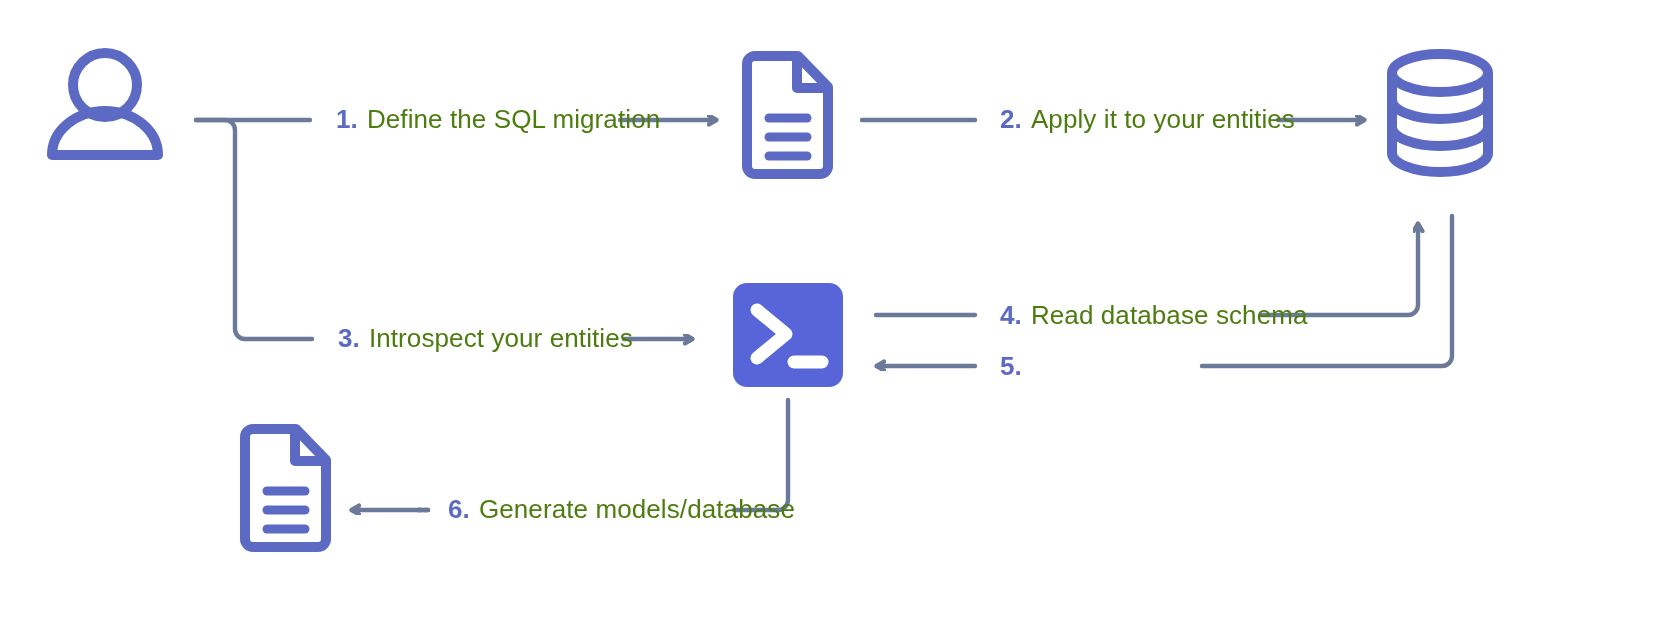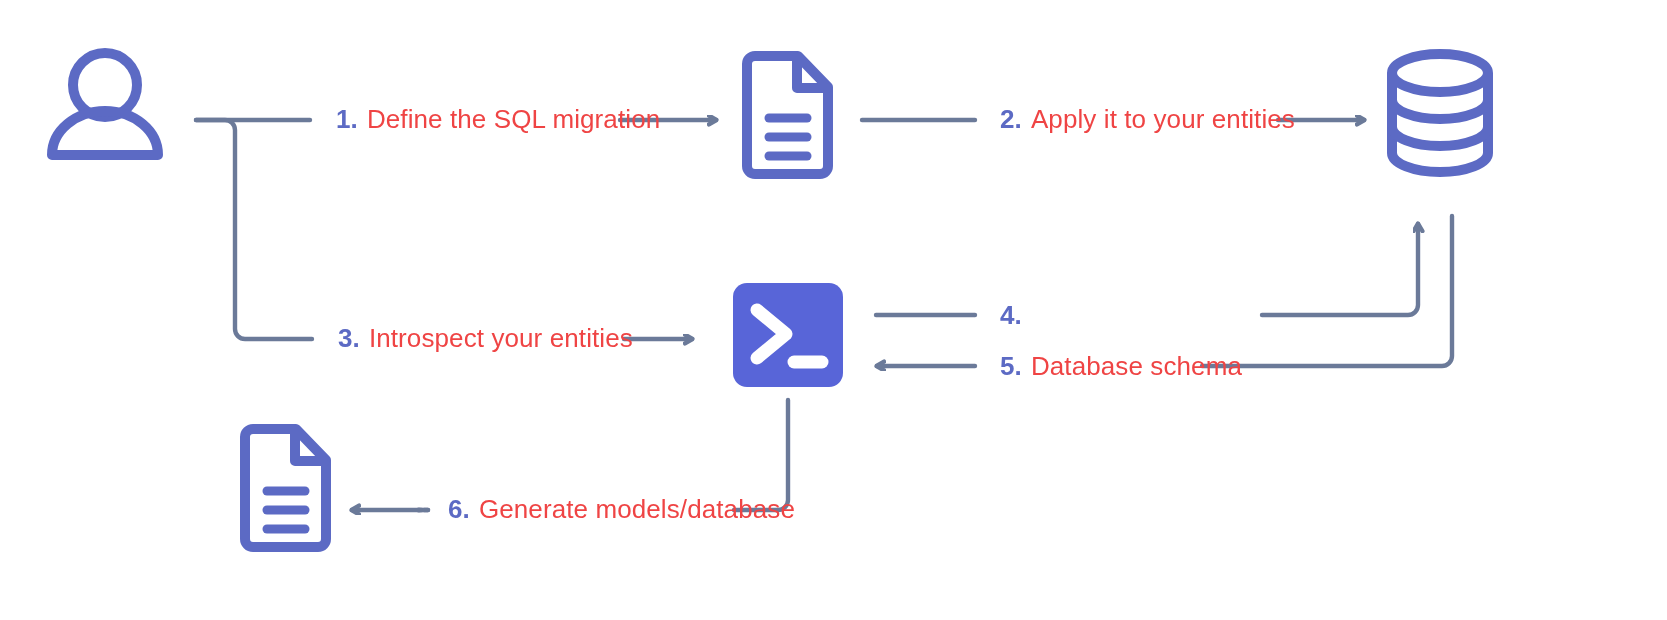--- a/index.html
+++ b/index.html
@@ -34,21 +34,21 @@
     letter-spacing: 0.1px;
     display: flex;
     align-items: baseline;
     gap: 9px;
   }
   .label .num {
     color: #5c6ac4;
     font-weight: 700;
   }
   .label .txt {
-    color: #ef4444;
+    color: #4d7c0f;
     font-weight: 400;
   }
   .lbl-1 { left: 336px; top: 106px; }
   .lbl-2 { left: 1000px; top: 106px; }
   .lbl-3 { left: 338px; top: 325px; }
   .lbl-4 { left: 1000px; top: 302px; }
   .lbl-5 { left: 1000px; top: 353px; }
   .lbl-6 { left: 448px; top: 496px; }
 </style>
 </head>
@@ -157,25 +157,25 @@
     <span class="txt">Apply it to your entities</span>
   </div>
 
   <div class="label lbl-3">
     <span class="num">3.</span>
     <span class="txt">Introspect your entities</span>
   </div>
 
   <div class="label lbl-4">
     <span class="num">4.</span>
+    <span class="txt">Read database schema</span>
   </div>
 
   <div class="label lbl-5">
     <span class="num">5.</span>
-    <span class="txt">Database schema</span>
   </div>
 
   <div class="label lbl-6">
     <span class="num">6.</span>
     <span class="txt">Generate models/database</span>
   </div>
 
 </div>
 
 </body></html>

